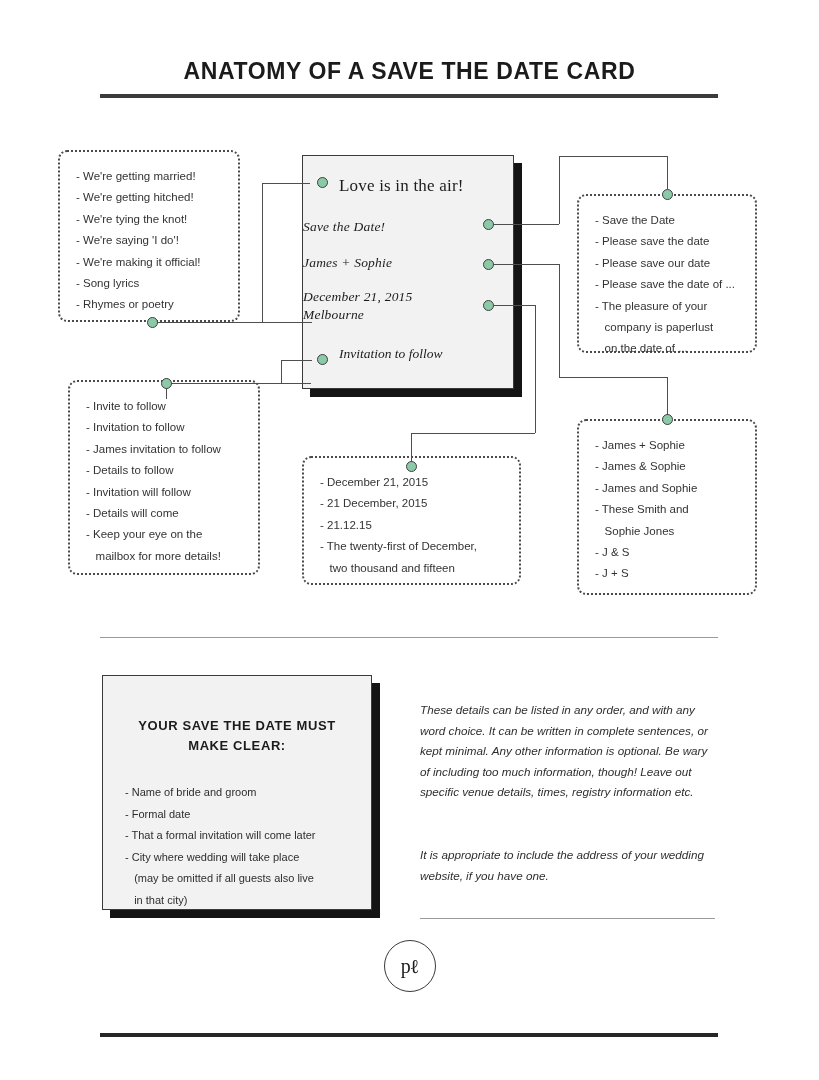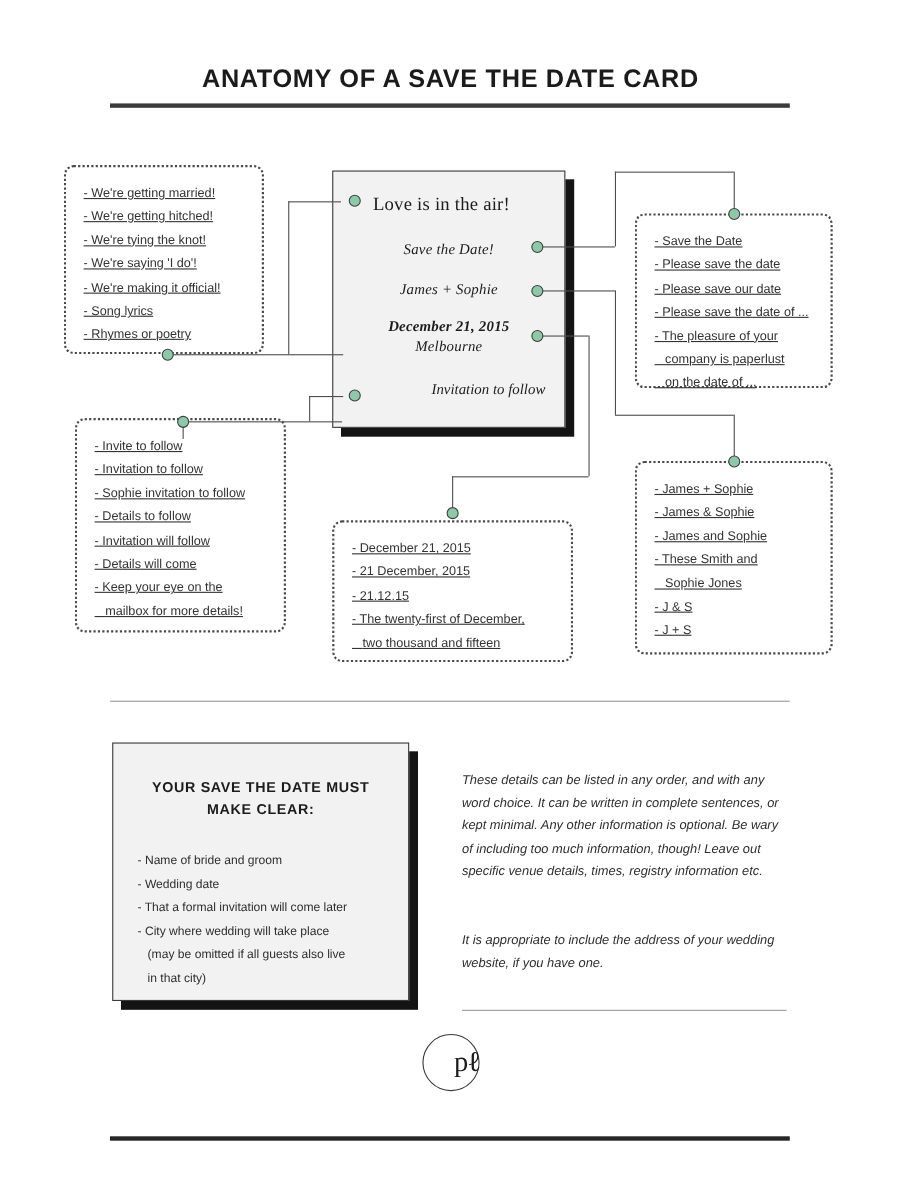--- a/index.html
+++ b/index.html
@@ -42,21 +42,20 @@
   
   .dbox{
     position:absolute;
     border:2px dotted #4a4a4a;
     border-radius:9px;
     background:#ffffff;
     box-sizing:border-box;
     font-family:"Liberation Sans", sans-serif;
     font-size:11.5px;
     color:#333;
-    text-decoration:underline;
   }
   .dbox ul{list-style:none;margin:0;padding:0;}
   .dbox li{
     line-height:21.4px;
     white-space:pre-wrap;
   }
   .dbox .pad{padding:14px 16px;}
 
   
   .card-shadow{
@@ -64,34 +63,34 @@
     background:#141414;
   }
   .card{
     position:absolute;left:302px;top:155px;width:212px;height:234px;
     background:#f2f2f2;
     border:1px solid #3a3a3a;
     box-sizing:border-box;
     font-family:"Liberation Serif", serif;
     color:#1c1c1c;
   }
-  .card .ln{position:absolute;width:100%;text-align:center;}
+  .card .ln{position:absolute;width:100%;}
   .card .headline{
     top:20px;left:0;
     font-size:17px;
     font-style:normal;
     text-align:left;
     padding-left:36px;
     width:auto;
     letter-spacing:.2px;
   }
   .card .ital{font-style:italic;font-size:13.5px;letter-spacing:.2px;}
   .c-save{top:63px;}
   .c-names{top:99px;}
-  .c-date{top:133px;font-weight:bold;}
+  .c-date{top:133px;}
   .c-city{top:151px;}
   .c-follow{
     top:190px;left:0;text-align:left;padding-left:36px;width:auto;
     font-style:italic;font-size:13.5px;
   }
 
   
   .dot{
     position:absolute;width:11px;height:11px;border-radius:50%;
     background:#8cc9a6;border:1.5px solid #3f3f3f;
@@ -105,21 +104,21 @@
   
   .mc-shadow{
     position:absolute;left:110px;top:683px;width:270px;height:235px;
     background:#141414;
   }
   .mc{
     position:absolute;left:102px;top:675px;width:270px;height:235px;
     background:#f2f2f2;border:1px solid #3a3a3a;box-sizing:border-box;
   }
   .mc-title{
-    margin:30px 26px 0 26px;
+    margin:40px 26px 0 26px;
     text-align:center;
     font-weight:bold;font-size:13px;letter-spacing:.6px;
     line-height:20px;color:#1b1b1b;
   }
   .mc ul{list-style:none;margin:26px 0 0 0;padding:0 18px 0 22px;}
   .mc li{font-size:11px;line-height:21.5px;color:#2e2e2e;white-space:pre-wrap;}
 
   
   .note{
     position:absolute;left:420px;width:296px;
@@ -132,24 +131,24 @@
   .note1{top:700px;}
   .note2{top:845px;}
 
   
   .logo-wrap{position:absolute;left:0;top:940px;width:819px;text-align:center;}
   .logo-circle{
     display:inline-block;width:50px;height:50px;border-radius:50%;
     border:1px solid #3a3a3a;position:relative;
   }
   .logo-mark{
-    position:absolute;left:15px;top:0;width:100%;height:100%;
+    position:absolute;left:0;top:0;width:100%;height:100%;
     display:flex;align-items:center;justify-content:center;
     font-family:"Liberation Serif", serif;
-    font-size:26px;color:#1b1b1b;letter-spacing:-1px;
+    font-size:20px;color:#1b1b1b;letter-spacing:-1px;
   }
   .logo-text{
     margin-top:9px;
     font-family:"Liberation Serif", serif;
     font-style:italic;font-size:10.5px;color:#333;
   }
 </style>
 </head>
 <body>
 
@@ -225,30 +224,30 @@
       <li>- The pleasure of your
    company is paperlust
    on the date of ...</li>
     </ul>
   </div>
 
   <div class="dbox" style="left:68px;top:380px;width:192px;height:195px;">
     <ul class="pad">
       <li>- Invite to follow</li>
       <li>- Invitation to follow</li>
-      <li>- Sophie invitation to follow</li>
+      <li>- James invitation to follow</li>
       <li>- Details to follow</li>
       <li>- Invitation will follow</li>
       <li>- Details will come</li>
       <li>- Keep your eye on the
    mailbox for more details!</li>
     </ul>
   </div>
 
-  <div class="dbox" style="left:302px;top:473px;width:219px;height:129px;">
+  <div class="dbox" style="left:302px;top:456px;width:219px;height:129px;">
     <ul class="pad">
       <li>- December 21, 2015</li>
       <li>- 21 December, 2015</li>
       <li>- 21.12.15</li>
       <li>- The twenty-first of December,
    two thousand and fifteen</li>
     </ul>
   </div>
 
   <div class="dbox" style="left:577px;top:419px;width:180px;height:176px;">
@@ -263,21 +262,21 @@
     </ul>
   </div>
 
   <div class="rule-mid"></div>
 
   <div class="mc-shadow"></div>
   <div class="mc">
     <div class="mc-title">YOUR SAVE THE DATE MUST MAKE CLEAR:</div>
     <ul>
       <li>- Name of bride and groom</li>
-      <li>- Wedding date</li>
+      <li>- Formal date</li>
       <li>- That a formal invitation will come later</li>
       <li>- City where wedding will take place
    (may be omitted if all guests also live
    in that city)</li>
     </ul>
   </div>
 
   <div class="note note1">These details can be listed in any order, and with any word choice. It can be written in complete sentences, or kept minimal. Any other information is optional. Be wary of including too much information, though! Leave out specific venue details, times, registry information etc.</div>
   <div class="note note2">It is appropriate to include the address of your wedding website, if you have one.</div>
 

